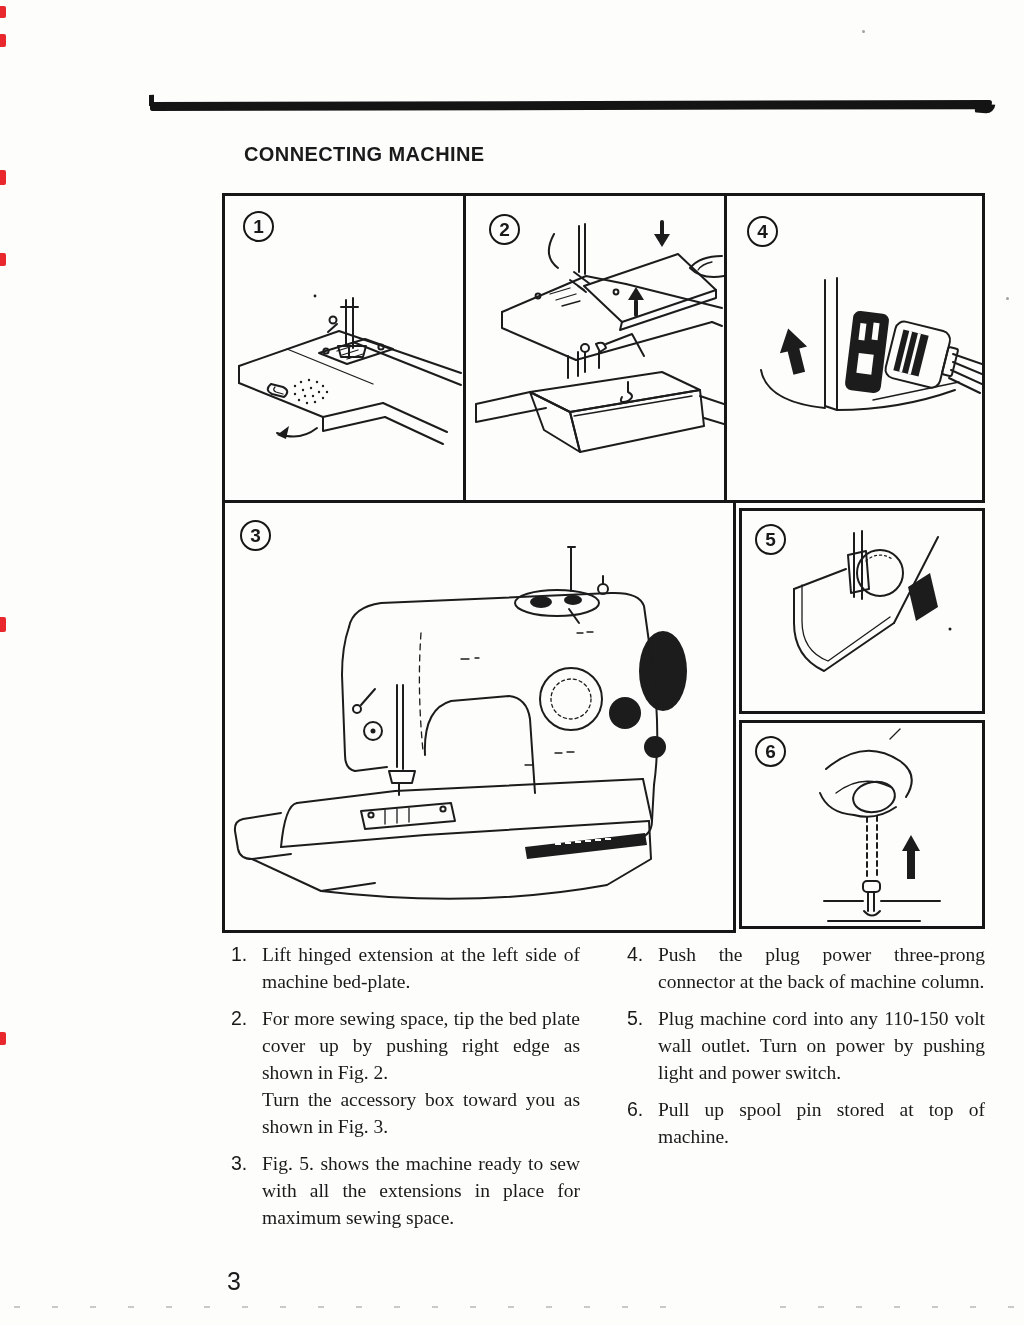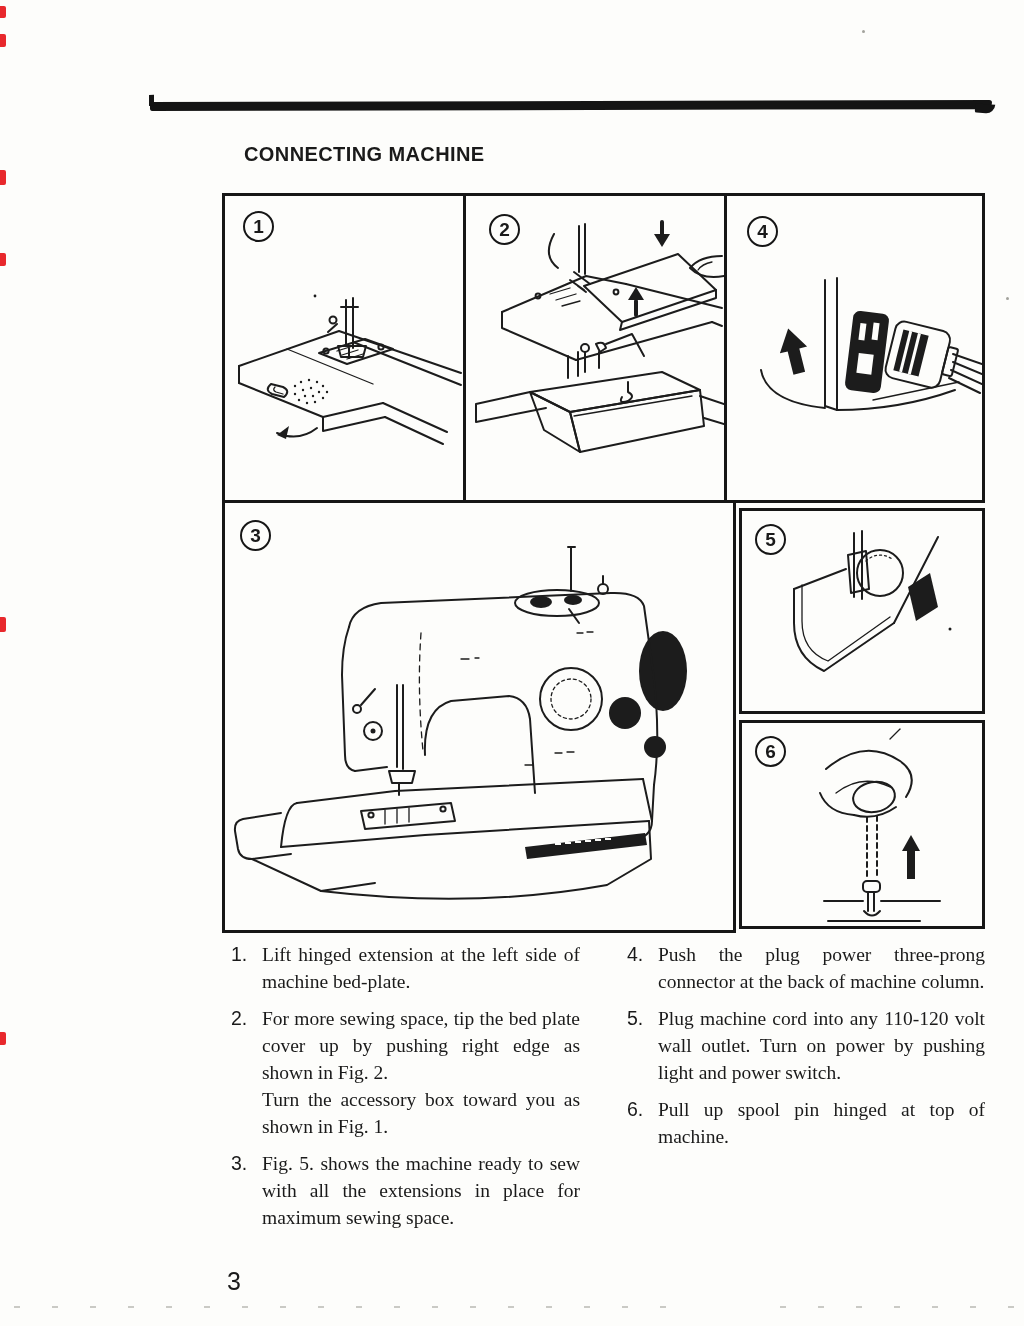--- a/index.html
+++ b/index.html
@@ -290,40 +290,40 @@
   </div>
 
 <div class="abs col col-left">
   <div class="instr">
     <span class="num">1.</span>
     <span class="txt">Lift hinged extension at the left side of machine bed-plate.</span>
   </div>
   <div class="instr">
     <span class="num">2.</span>
     <span class="txt">For more sewing space, tip the bed plate cover up by pushing right edge as shown in Fig. 2.
-Turn the accessory box toward you as shown in Fig. 1.</span>
+Turn the accessory box toward you as shown in Fig. 3.</span>
   </div>
   <div class="instr">
     <span class="num">3.</span>
     <span class="txt">Fig. 5. shows the machine ready to sew with all the extensions in place for maximum sewing space.</span>
   </div>
 </div>
 
 <div class="abs col col-right">
   <div class="instr">
     <span class="num">4.</span>
     <span class="txt">Push the plug power three-prong connector at the back of machine column.</span>
   </div>
   <div class="instr">
     <span class="num">5.</span>
-    <span class="txt">Plug machine cord into any 110-120 volt wall outlet.  Turn on power by pushing light and power switch.</span>
+    <span class="txt">Plug machine cord into any 110-150 volt wall outlet.  Turn on power by pushing light and power switch.</span>
   </div>
   <div class="instr">
     <span class="num">6.</span>
-    <span class="txt">Pull up spool pin hinged at top of machine.</span>
+    <span class="txt">Pull up spool pin stored at top of machine.</span>
   </div>
 </div>
 
 <div class="abs page-number">3</div>
 
 <div class="abs red-mark" style="top: 6px; height: 12px; background: rgb(232, 40, 44);"></div>
 <div class="abs red-mark" style="top: 34px; height: 13px; background: rgb(232, 40, 44);"></div>
 <div class="abs red-mark" style="top: 170px; height: 15px; background: rgb(232, 40, 44);"></div>
 <div class="abs red-mark" style="top: 253px; height: 13px; background: rgb(232, 40, 44);"></div>
 <div class="abs red-mark" style="top: 617px; height: 15px; background: rgb(232, 40, 44);"></div>

